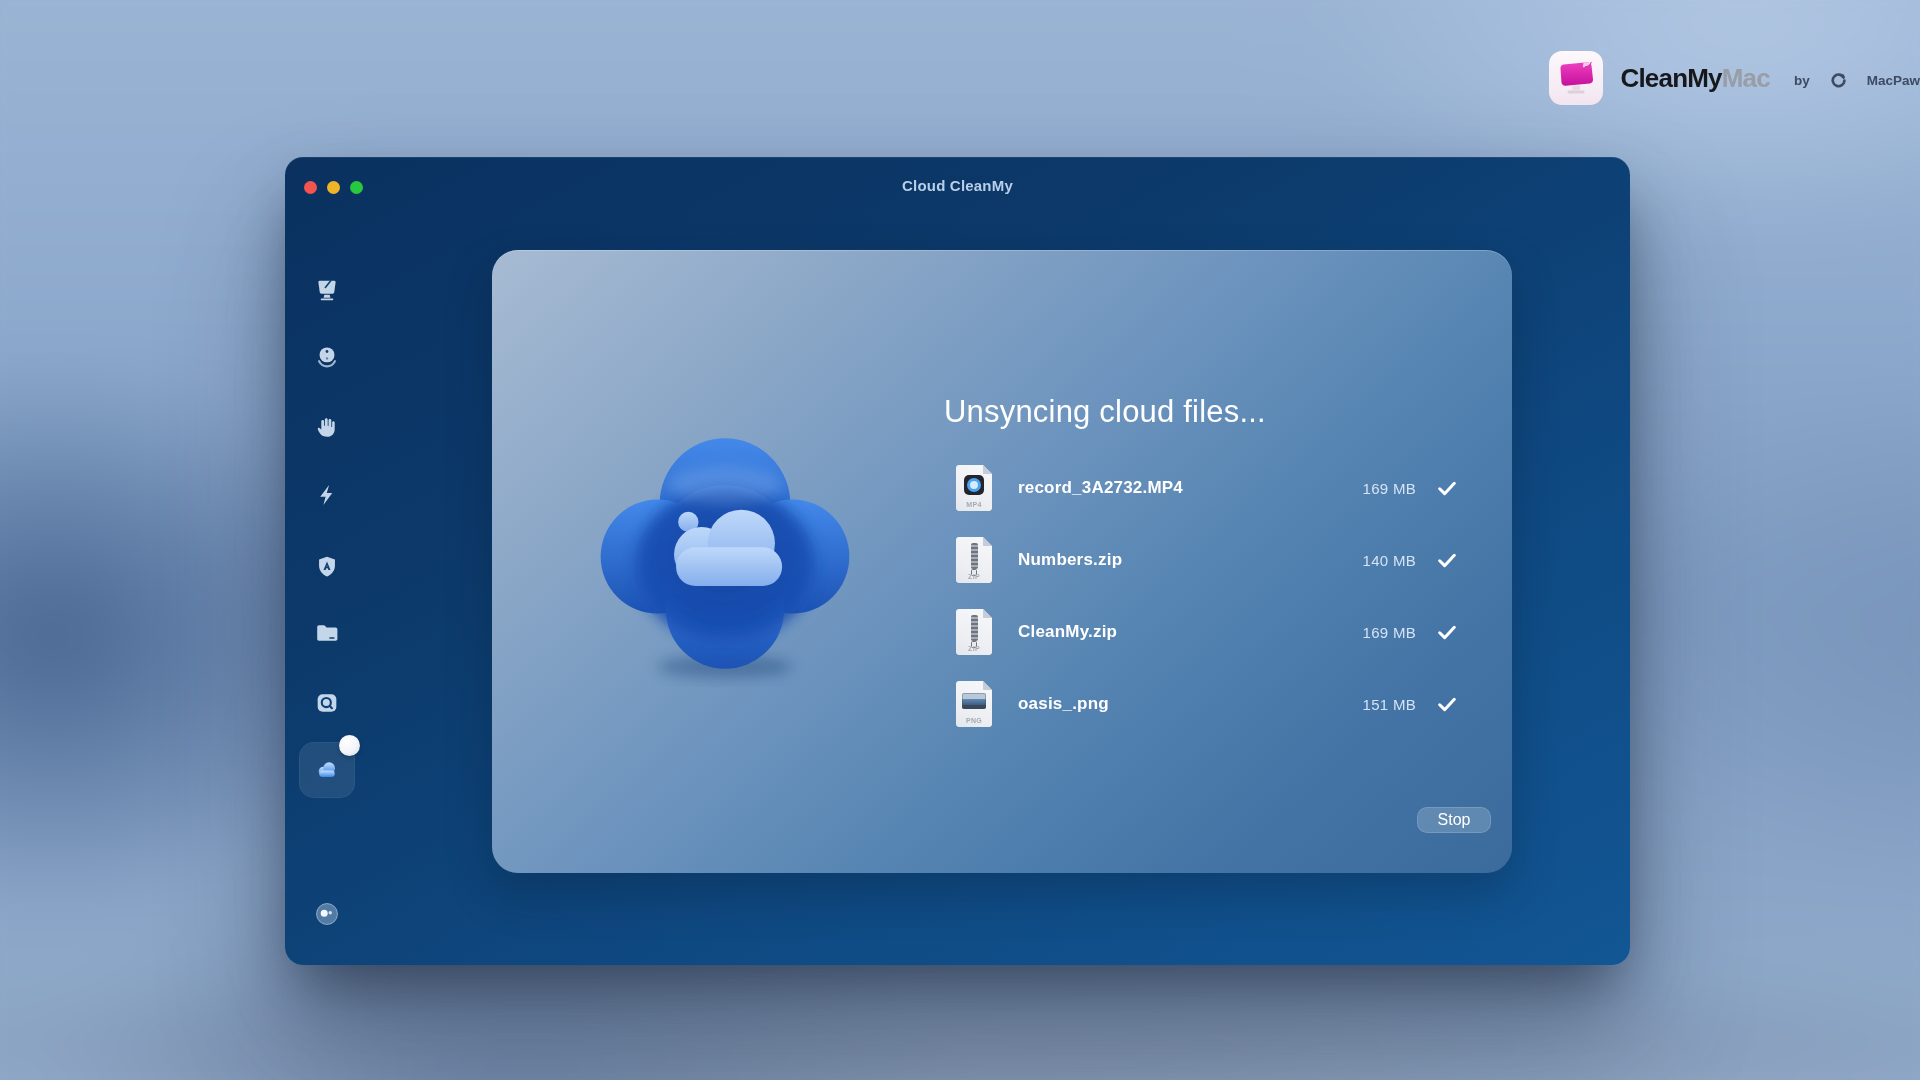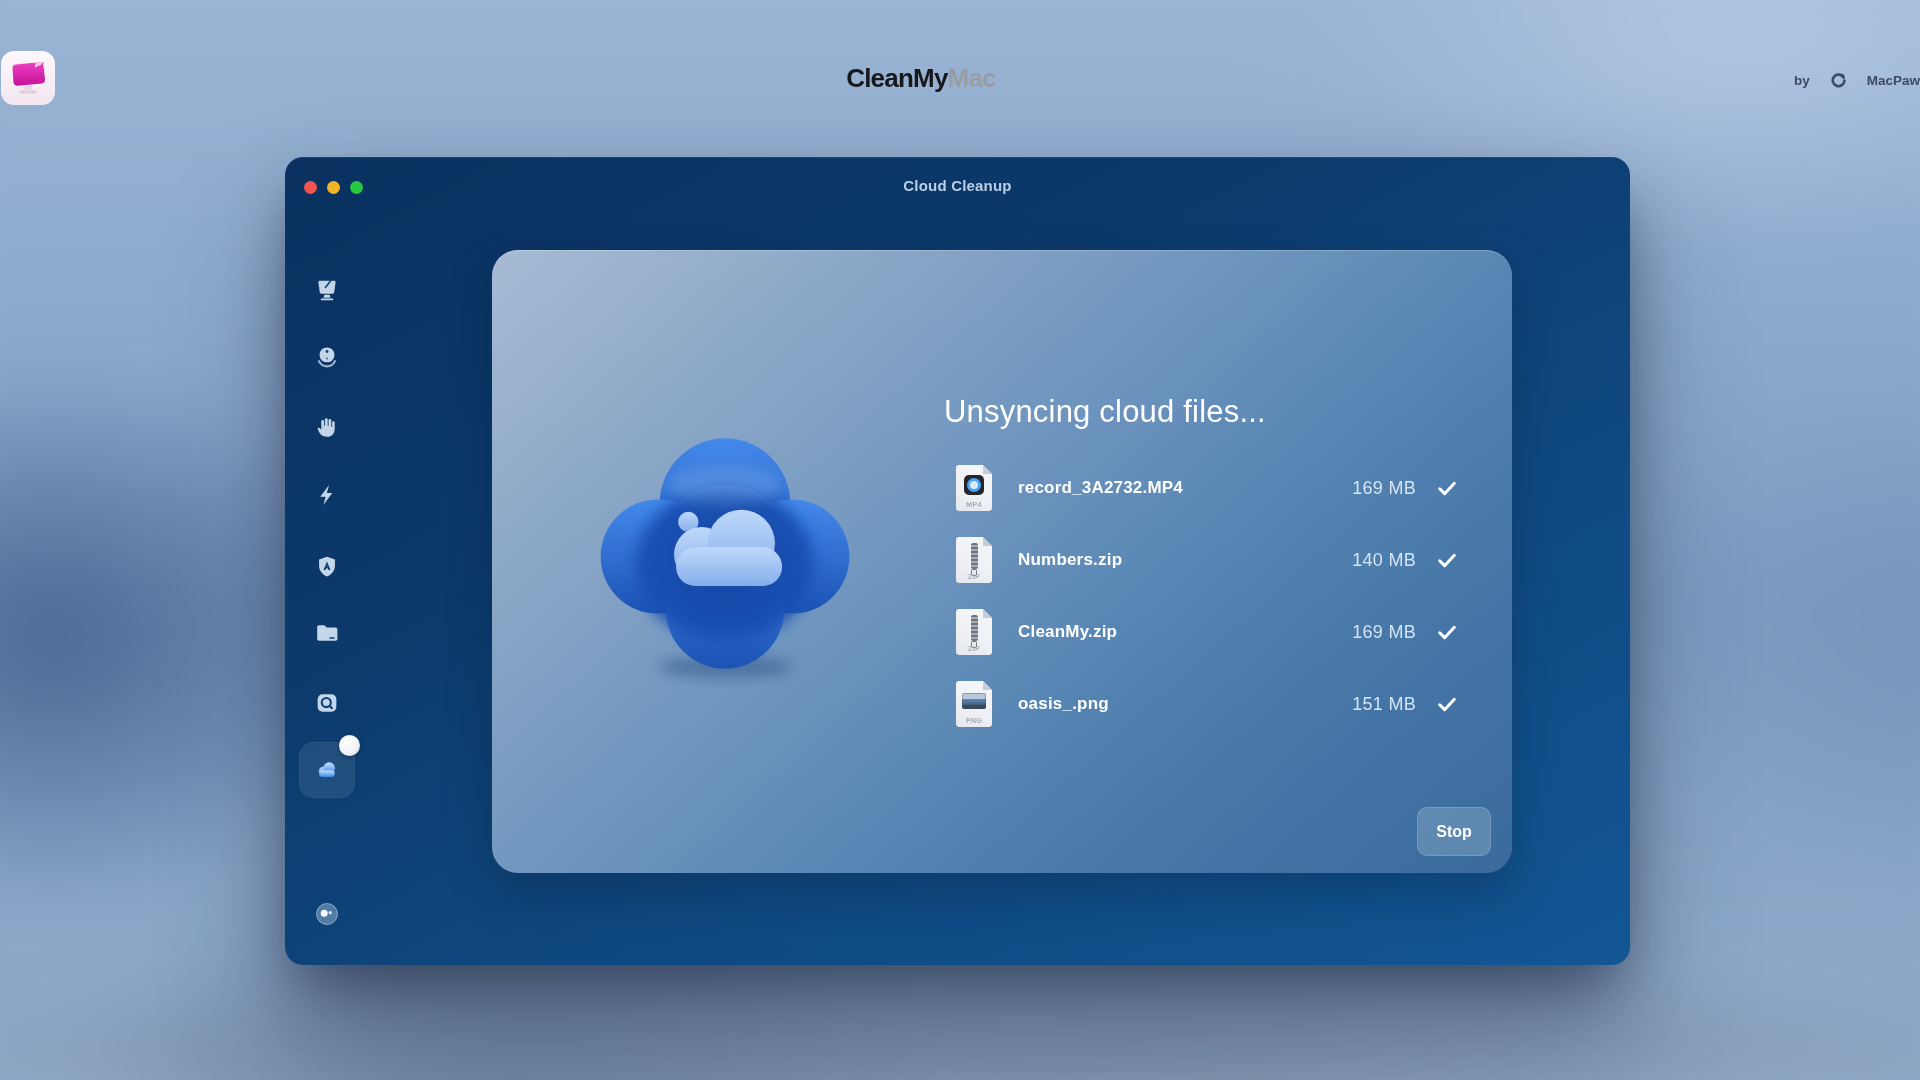--- a/index.html
+++ b/index.html
@@ -12,21 +12,21 @@
       radial-gradient(520px 420px at 6% 58%, rgba(58,88,133,.78), transparent 65%),
       radial-gradient(700px 420px at 28% 96%, rgba(92,115,150,.55), transparent 65%),
       radial-gradient(620px 300px at 88% 8%, rgba(178,200,228,.95), transparent 70%),
       radial-gradient(520px 400px at 98% 58%, rgba(118,146,184,.7), transparent 65%),
       radial-gradient(1700px 120px at 50% 92%, rgba(96,106,124,.5), transparent 75%),
       radial-gradient(900px 280px at 52% 101%, rgba(146,166,196,.85), transparent 70%),
       linear-gradient(180deg,#9db6d6 0%,#8eaacd 30%,#7f9cc2 55%,#8aa5c7 78%,#95aecd 100%);}
 
   
   .header{position:absolute;top:48px;left:0;right:0;height:60px;display:flex;
-    justify-content:space-between;align-items:center;gap:16px;}
+    justify-content:flex-end;align-items:center;gap:16px;}
   .app-icon{width:56px;height:56px;flex:0 0 auto;}
   .brand{font-size:26px;font-weight:bold;letter-spacing:-0.8px;color:#17181c;white-space:nowrap;}
   .brand .gray{color:#989da6;}
   .byline{display:flex;align-items:center;gap:21px;margin-left:8px;transform:translateY(2px);
     color:#3d4b63;font-size:13.5px;font-weight:bold;}
   .byline svg{display:block;}
 
   
   .window{position:absolute;left:285px;top:157px;width:1345px;height:808px;border-radius:18px;
     background:linear-gradient(152deg,#0a3160 0%,#0c3a6b 34%,#0f4a83 68%,#125694 100%);
@@ -78,28 +78,28 @@
   .ftype-mp4 .glyph::after{content:"";width:8px;height:8px;border-radius:50%;
     border:3px solid #4aa2f0;background:#d7ebff;}
   .ftype-zip .glyph{position:relative;width:7px;height:26px;border-radius:2px;margin-top:-8px;
     background:repeating-linear-gradient(180deg,#70757d 0 2px,#a8aeb7 2px 4px);}
   .ftype-zip .glyph::after{content:"";position:absolute;left:0.5px;bottom:-7px;width:4px;height:5px;
     border:1.5px solid #70757d;border-radius:1.5px;background:#e8eaee;}
   .ftype-png .glyph{width:24px;height:16px;border-radius:2px;overflow:hidden;
     background:linear-gradient(180deg,#b9c8d8 0%,#b9c8d8 38%,#5e89ba 38%,#43617f 72%,#39485a 72%,#39485a 100%);
     box-shadow:inset 0 0 0 1px rgba(60,75,95,.35);}
   .fname{margin-left:26px;font-size:17px;font-weight:600;color:#ffffff;letter-spacing:.2px;}
-  .fsize{margin-left:auto;font-size:18px;font-weight:400;color:#d5e3f4;letter-spacing:.3px;}
+  .fsize{margin-left:auto;font-size:15px;font-weight:400;color:#d5e3f4;letter-spacing:.3px;}
   .fcheck{width:22px;height:22px;margin-left:20px;flex:0 0 auto;}
 
   
-  .stop-btn{position:absolute;left:925px;top:557px;width:74px;height:49px;border-radius:10px;
+  .stop-btn{position:absolute;left:925px;top:557px;width:74px;height:26px;border-radius:10px;
     background:rgba(235,243,252,.20);box-shadow:inset 0 0 0 1px rgba(255,255,255,.14);
     border:none;cursor:pointer;display:grid;place-items:center;
-    font-family:"Liberation Sans",sans-serif;font-size:16px;font-weight:700;color:#ffffff;}
+    font-family:"Liberation Sans",sans-serif;font-size:16px;font-weight:400;color:#ffffff;}
 </style>
 </head>
 <body>
 
 <div class="bg"></div>
 
 <div class="header">
   <svg class="app-icon" viewBox="0 0 56 56">
     <defs>
       <linearGradient id="iconbg" x1="0" y1="0" x2="0" y2="1">
@@ -125,21 +125,21 @@
       <path d="M20.2 7.2 A9.3 9.3 0 1 0 21.4 12" fill="none" stroke="#3d4b63" stroke-width="4.2" stroke-linecap="round"></path>
       <circle cx="18.9" cy="4.6" r="2.6" fill="#3d4b63"></circle>
     </svg>
     <span>MacPaw</span>
   </div>
 </div>
 
 <div class="window">
 
   <div class="titlebar">
-    <span class="win-title">Cloud Cleanup</span>
+    <span class="win-title">Cloud CleanMy</span>
   </div>
   <div class="traffic">
     <span class="tl close"></span>
     <span class="tl min"></span>
     <span class="tl zoom"></span>
   </div>
 
   <div class="side-item" style="top:113px">
     <svg width="28" height="28" viewBox="0 0 24 24">
       <path d="M4.6 5.2 C4.6 4.5 5.2 4 5.9 4 h12.2 c.7 0 1.3.5 1.3 1.2 L18.2 14 c-.1.7-.7 1.2-1.4 1.2 H7.2 c-.7 0-1.3-.5-1.4-1.2 Z" fill="currentColor"></path>

